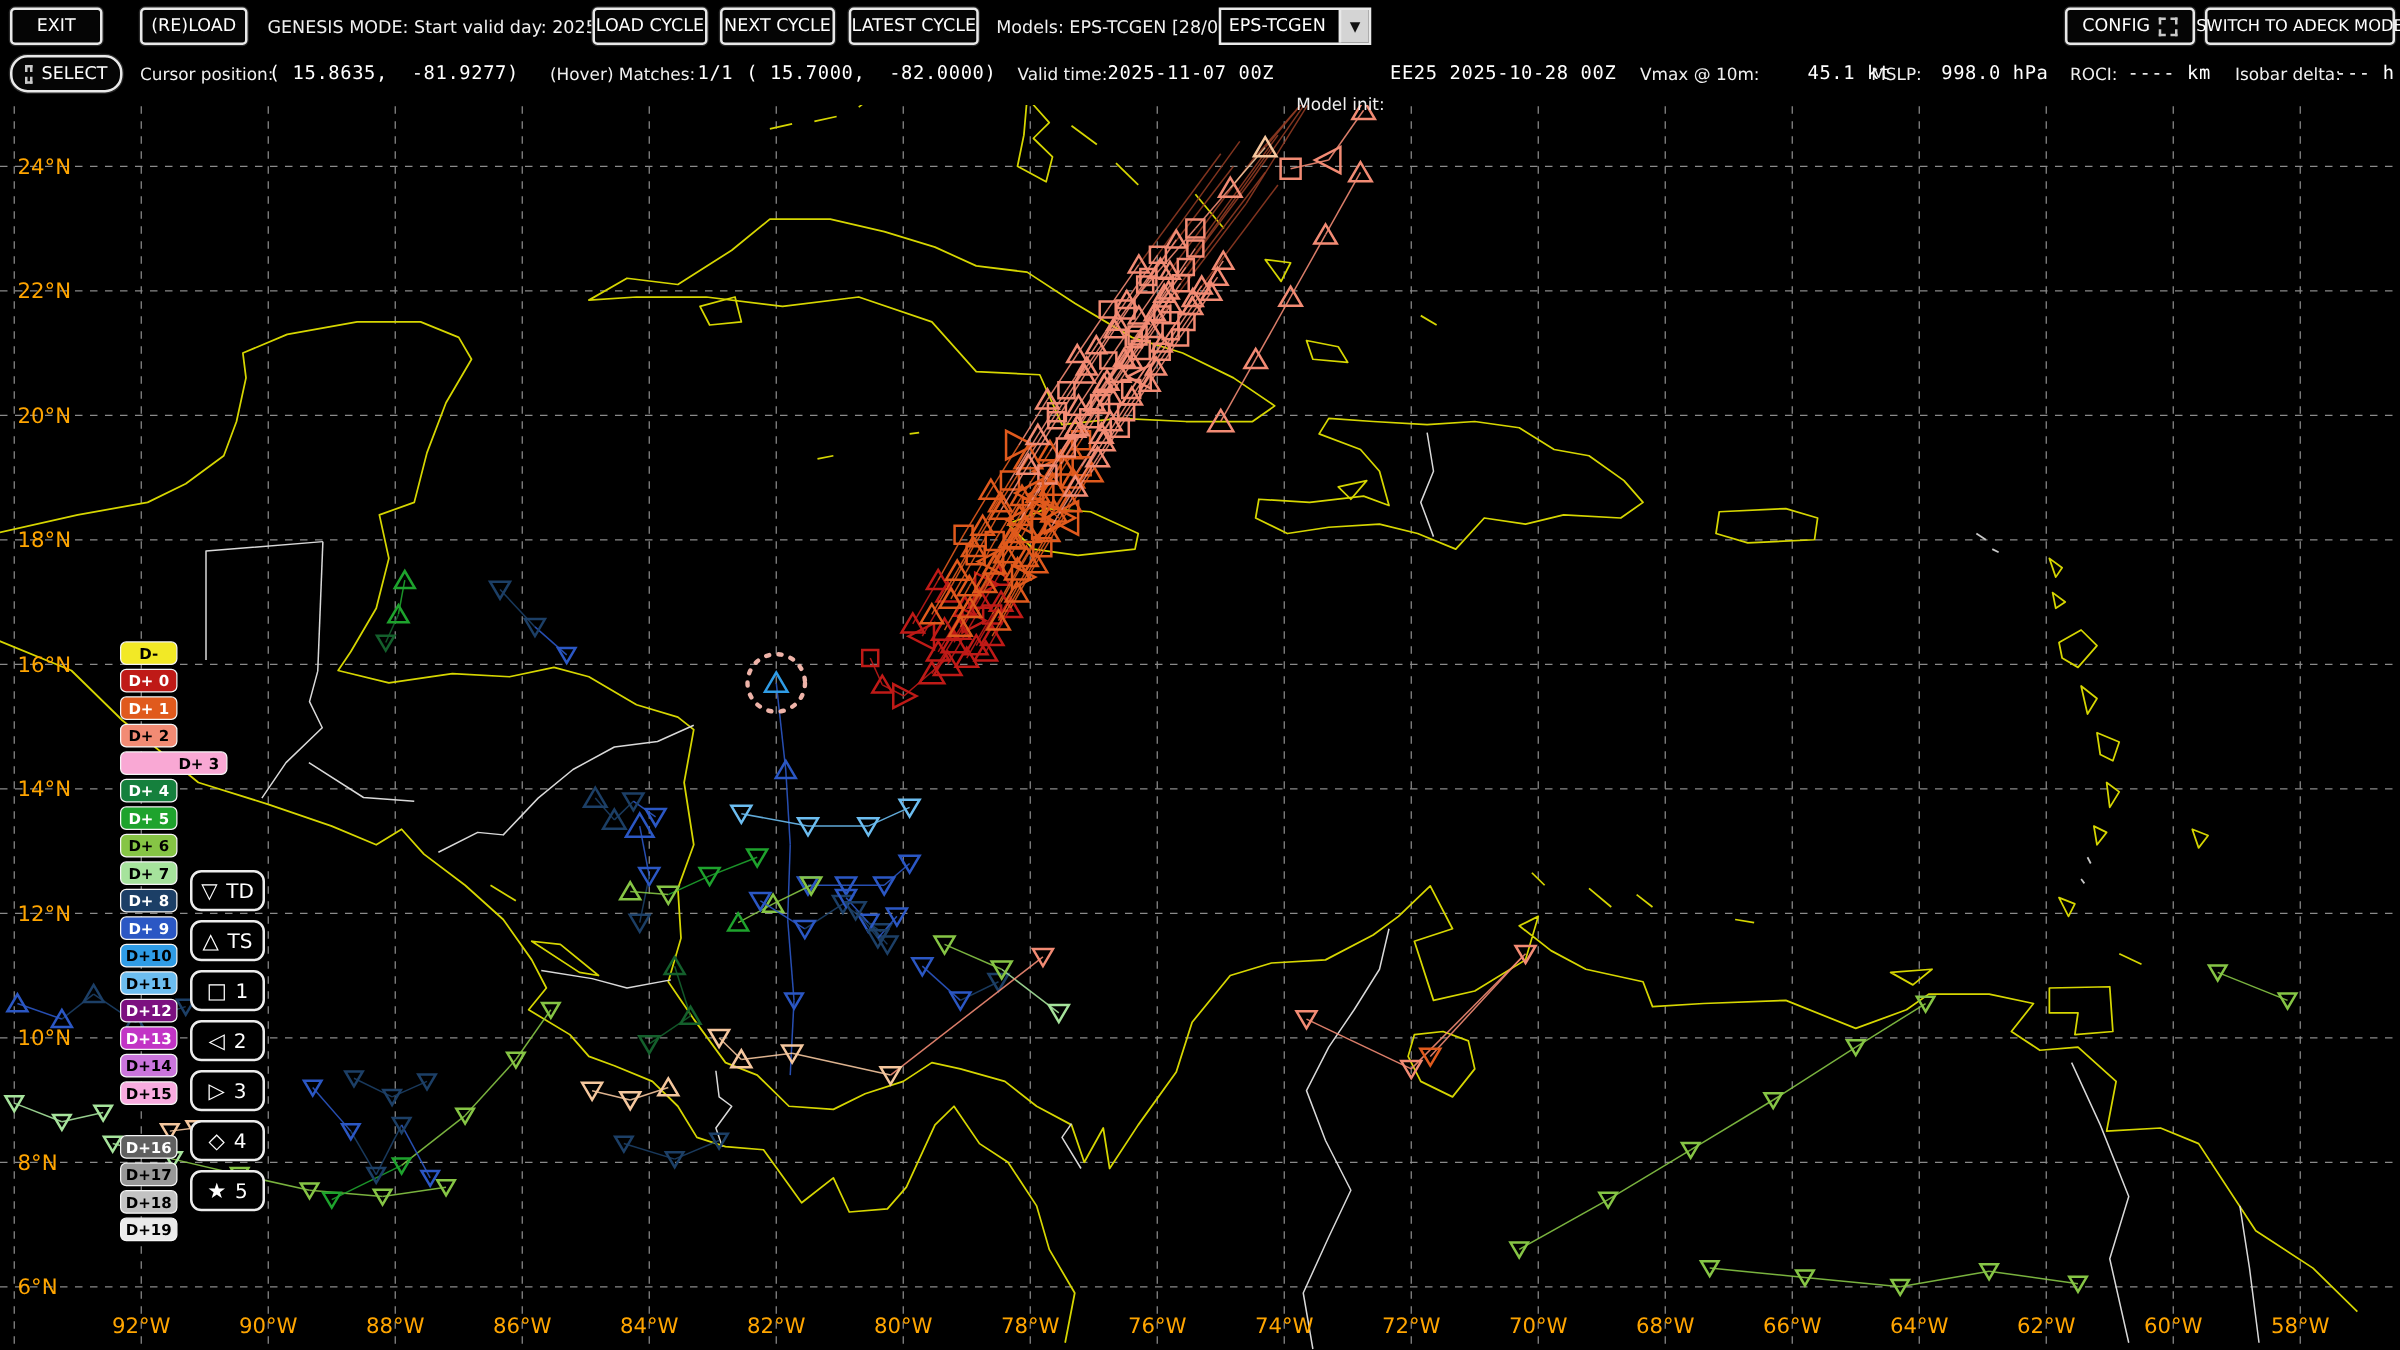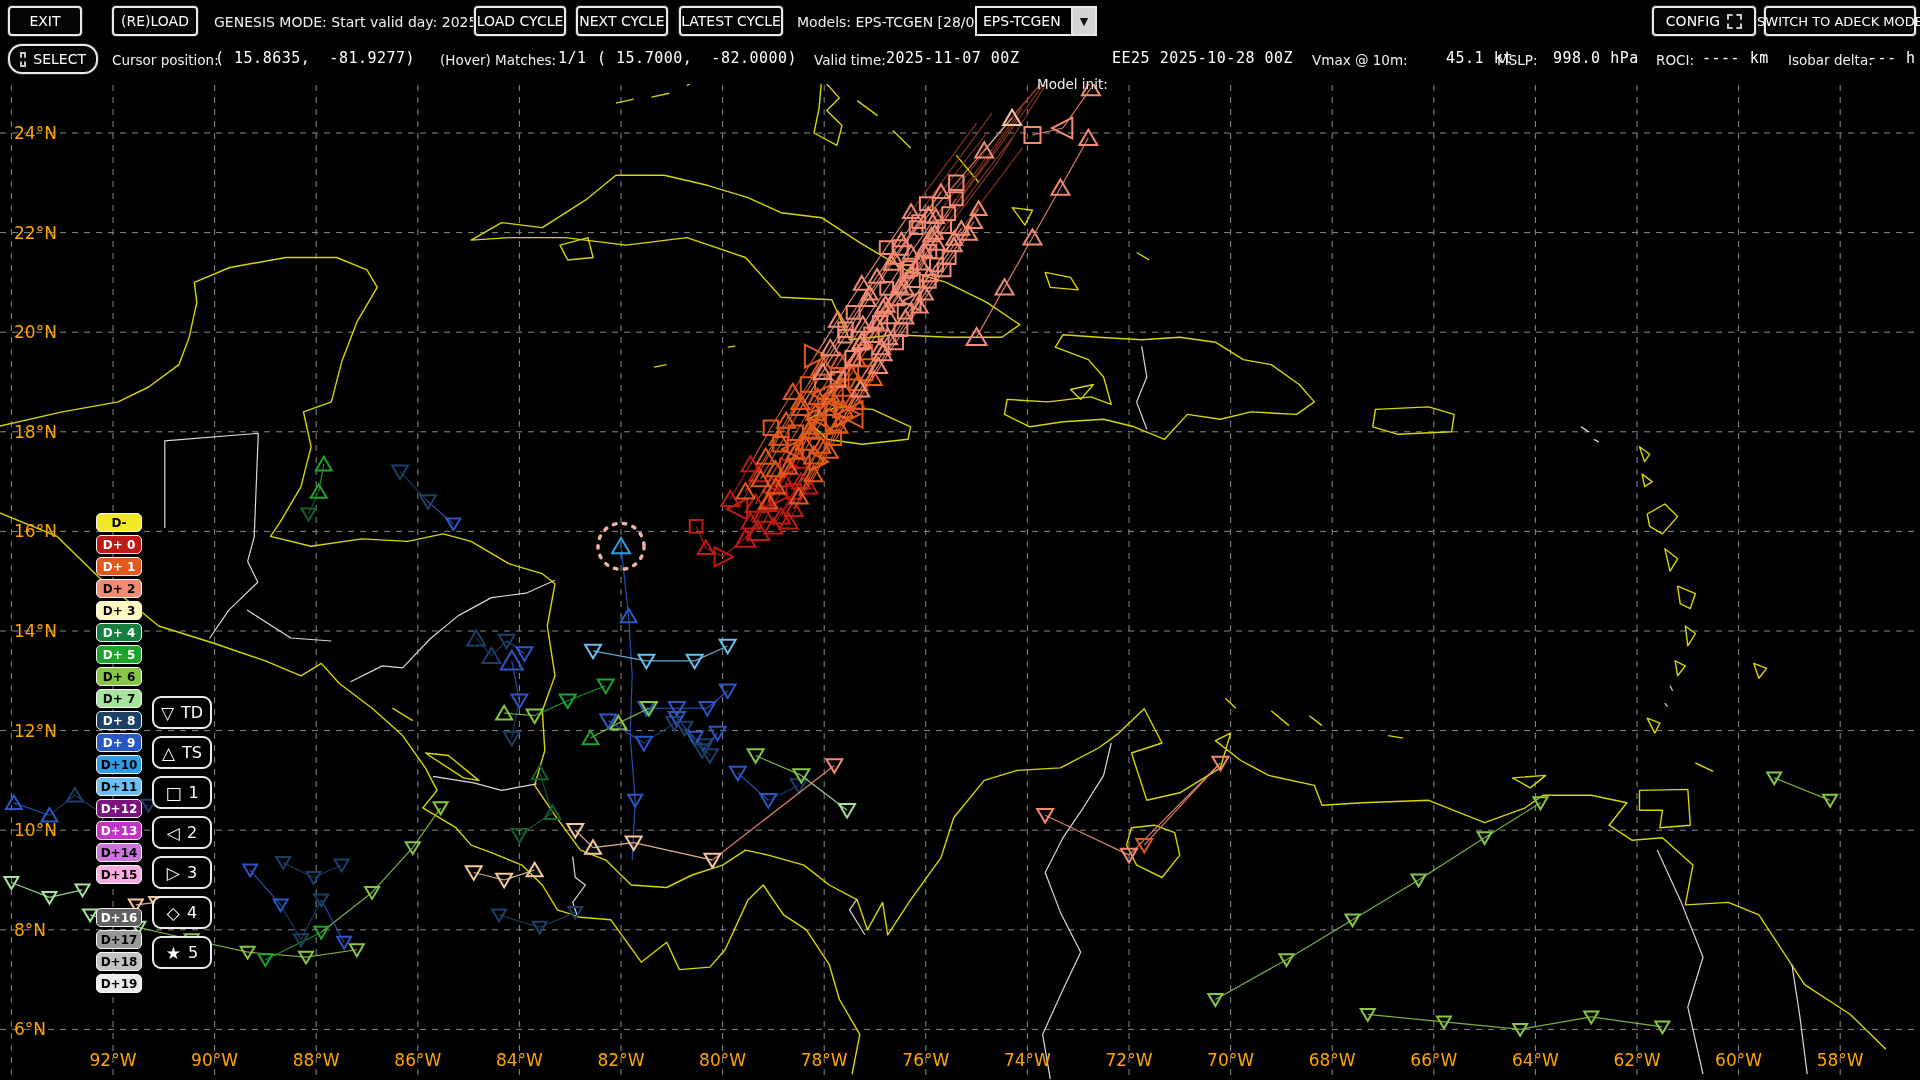--- a/index.html
+++ b/index.html
@@ -695,21 +695,21 @@
   <div class="mono" style="left:1702px;top:49px;">---- km</div>
   <div class="lbl" style="left:1788px;top:52px;">Isobar delta:</div>
   <div class="mono" style="left:1868px;top:49px;">--- h</div>
 </div>
 
 <div id="legend-days">
     <div class="chip" style="background: rgb(242, 233, 38); color: rgb(0, 0, 0);">D-</div>
     <div class="chip" style="background: rgb(191, 26, 23); color: rgb(255, 255, 255);">D+ 0</div>
     <div class="chip" style="background: rgb(224, 90, 29); color: rgb(255, 255, 255);">D+ 1</div>
     <div class="chip" style="background: rgb(242, 139, 116); color: rgb(0, 0, 0);">D+ 2</div>
-    <div class="chip" style="background: #fef9c3; color: rgb(0, 0, 0);">D+ 3</div>
+    <div class="chip" style="background: #f9a8d4; color: rgb(0, 0, 0); padding-left: 40px;">D+ 3</div>
     <div class="chip" style="background: #15803d; color: rgb(255, 255, 255);">D+ 4</div>
     <div class="chip" style="background: rgb(30, 163, 45); color: rgb(255, 255, 255);">D+ 5</div>
     <div class="chip" style="background: rgb(134, 197, 69); color: rgb(0, 0, 0);">D+ 6</div>
     <div class="chip" style="background: rgb(166, 227, 156); color: rgb(0, 0, 0);">D+ 7</div>
     <div class="chip" style="background: rgb(28, 63, 102); color: rgb(255, 255, 255);">D+ 8</div>
     <div class="chip" style="background: rgb(43, 87, 196); color: rgb(255, 255, 255);">D+ 9</div>
     <div class="chip" style="background: rgb(47, 156, 230); color: rgb(0, 0, 0);">D+10</div>
     <div class="chip" style="background: rgb(108, 189, 240); color: rgb(0, 0, 0);">D+11</div>
     <div class="chip" style="background: rgb(124, 17, 128); color: rgb(255, 255, 255);">D+12</div>
     <div class="chip" style="background: rgb(194, 51, 198); color: rgb(255, 255, 255);">D+13</div>

